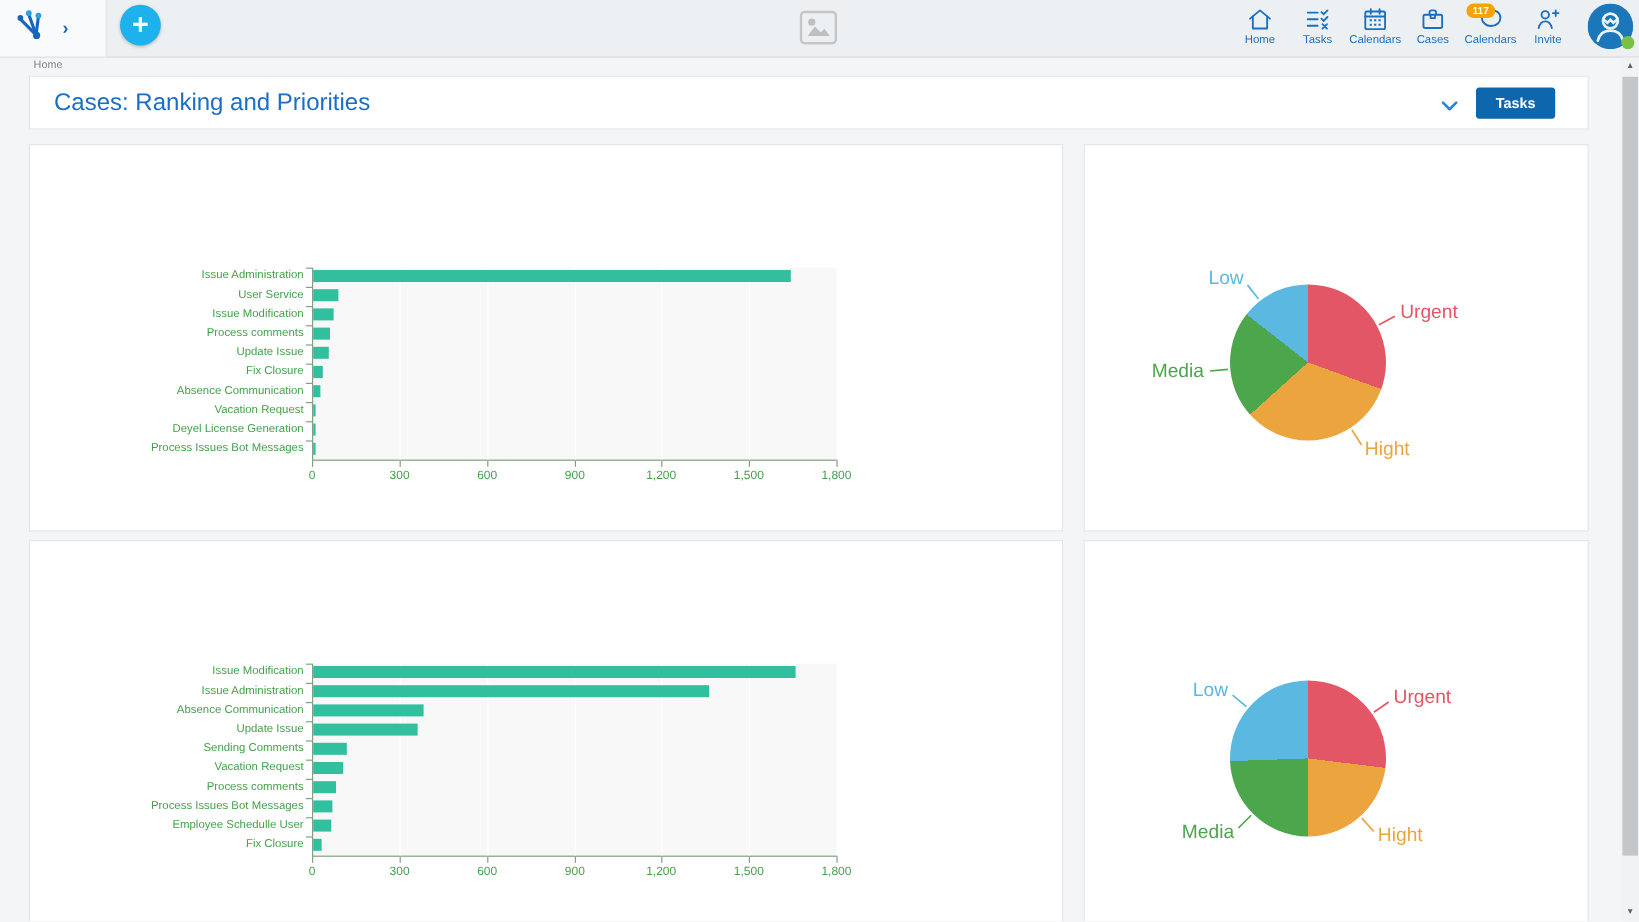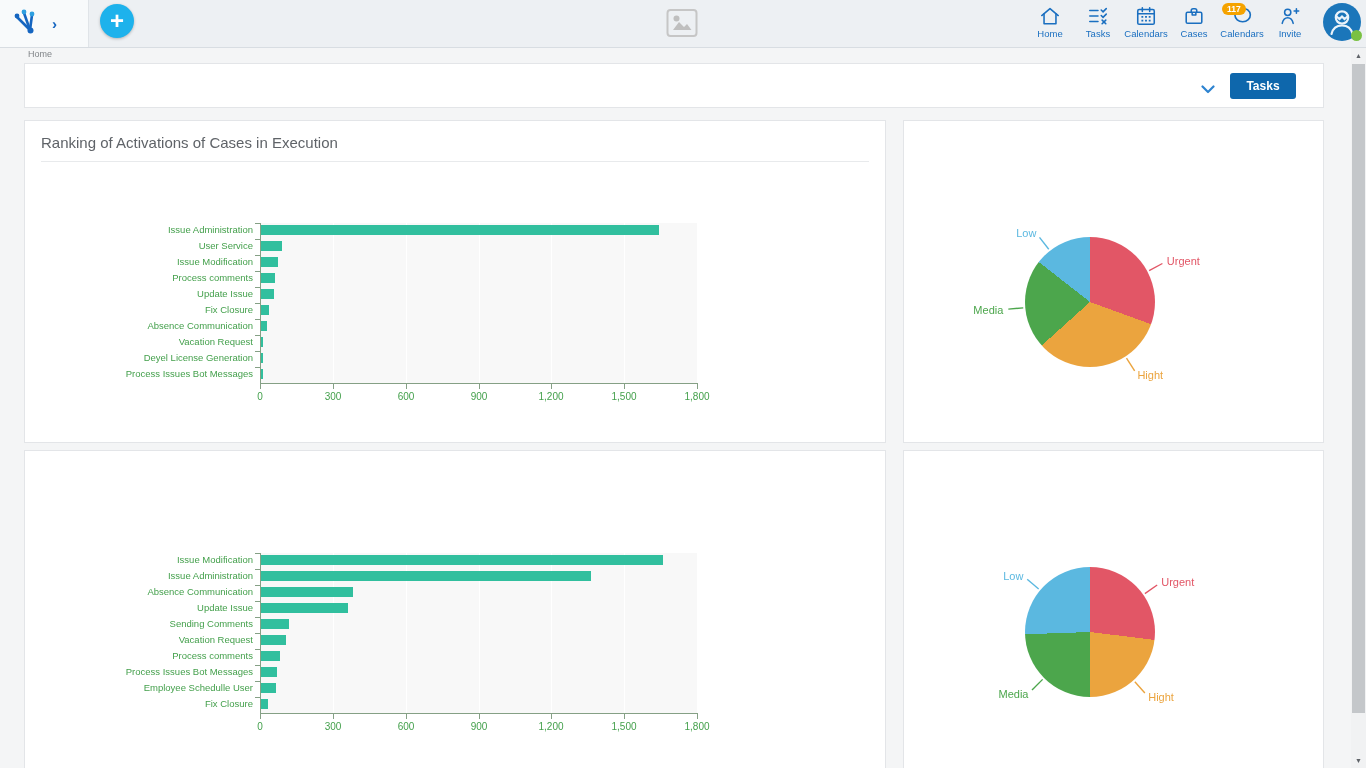--- a/index.html
+++ b/index.html
@@ -42,21 +42,21 @@
   .plot{position:absolute;background:#f8f8f8;border-left:1px solid #85a085;border-bottom:1px solid #85a085;}
   .gridline{position:absolute;top:0;width:1px;background:#ffffff;height:100%;}
   .hbar{position:absolute;background:#31bf9e;cursor:pointer;}
   .cat-label{position:absolute;text-align:right;font-size:9.5px;color:#44a04c;line-height:12px;white-space:nowrap;}
   .cat-tick{position:absolute;height:1px;width:5px;background:#85a085;}
   .x-tick{position:absolute;width:1px;height:5px;background:#85a085;}
   .x-ticklabel{position:absolute;font-size:10px;color:#44a04c;transform:translateX(-50%);}
 
   
   .pie{position:absolute;border-radius:50%;cursor:pointer;}
-  .pie-label{position:absolute;font-size:11px;white-space:nowrap;}
+  .pie-label{position:absolute;font-size:16px;white-space:nowrap;}
   .leadersvg{position:absolute;left:0;top:0;pointer-events:none;}
 
   
   .scrollbar{position:absolute;right:0;top:48px;width:15px;height:720px;background:#f1f2f3;}
   .sb-arrow{position:absolute;left:0;width:15px;height:15px;display:flex;align-items:center;justify-content:center;
     font-size:7px;color:#5f6368;cursor:pointer;}
   .sb-thumb{position:absolute;left:1px;width:13px;background:#c4c7ca;cursor:pointer;}
 </style>
 </head>
 <body>
@@ -173,30 +173,30 @@
           <path d="M8.5 31 C10 24.5 14 22.5 19 22.5 C24 22.5 28 24.5 29.5 31"></path>
         </g>
       </svg>
       <span class="statusdot"></span>
     </div>
   </div>
 
   <div class="breadcrumb">Home</div>
 
   <div class="headercard">
+    <div class="page-title">Cases: Ranking and Priorities</div>
     <span class="hdr-chevron">
       <svg width="14" height="9" viewBox="0 0 14 9">
           <path d="M1.5 1.5 L7 7 L12.5 1.5" fill="none" stroke="#2d83d0" stroke-width="2.2" stroke-linecap="round" stroke-linejoin="round"></path>
         </svg>
     </span>
     <button class="applybtn">Tasks</button>
   </div>
 
   <div class="card" id="card1">
-    <div class="card-title">Ranking of Activations of Cases in Execution</div>
     <div class="chart-body" id="chart0" style="position: absolute; inset: 0px;">
         <div class="plot" style="left: 235px; top: 102px; width: 437px; height: 160px;">
           <div class="gridline" style="left: 72px;"></div>
           <div class="gridline" style="left: 145px;"></div>
           <div class="gridline" style="left: 218px;"></div>
           <div class="gridline" style="left: 290px;"></div>
           <div class="gridline" style="left: 363px;"></div>
           <div class="gridline" style="left: 436px;"></div>
           <div class="hbar" style="left: 0px; top: 2px; width: 398px; height: 10px; background: rgb(49, 191, 158);"></div>
           <div class="hbar" style="left: 0px; top: 18px; width: 21px; height: 10px; background: rgb(49, 191, 158);"></div>

